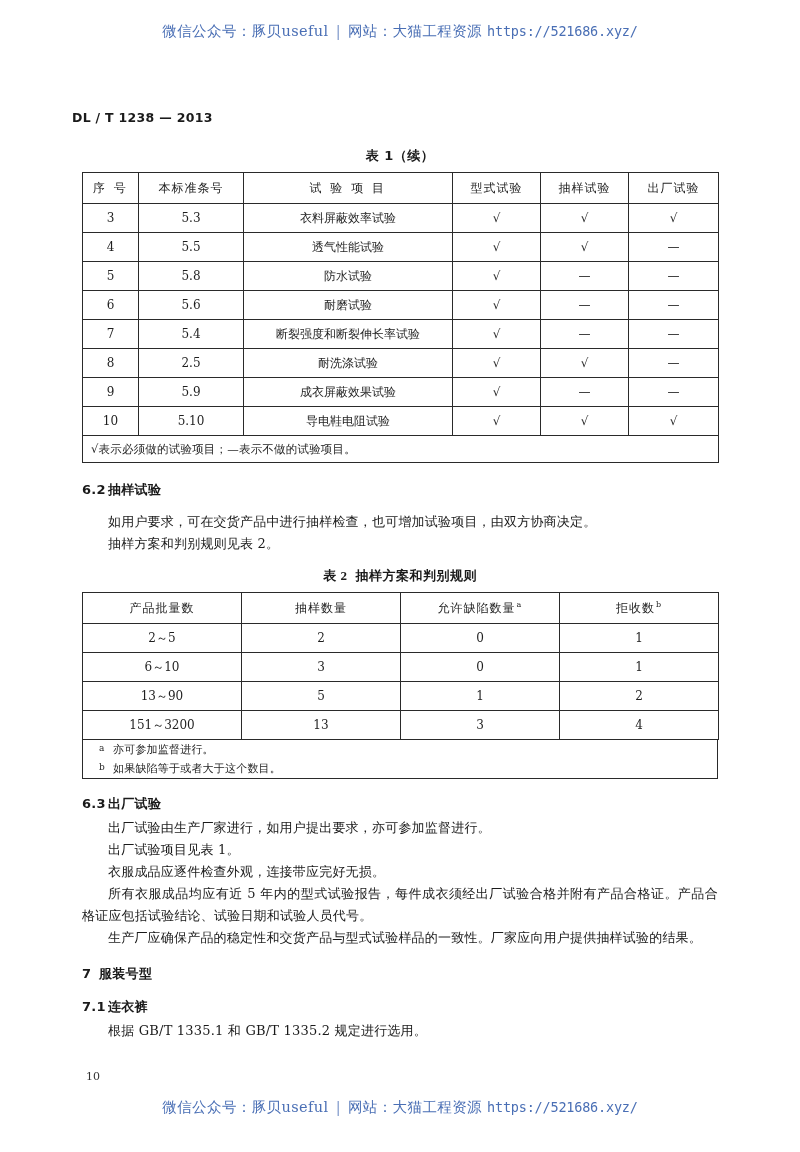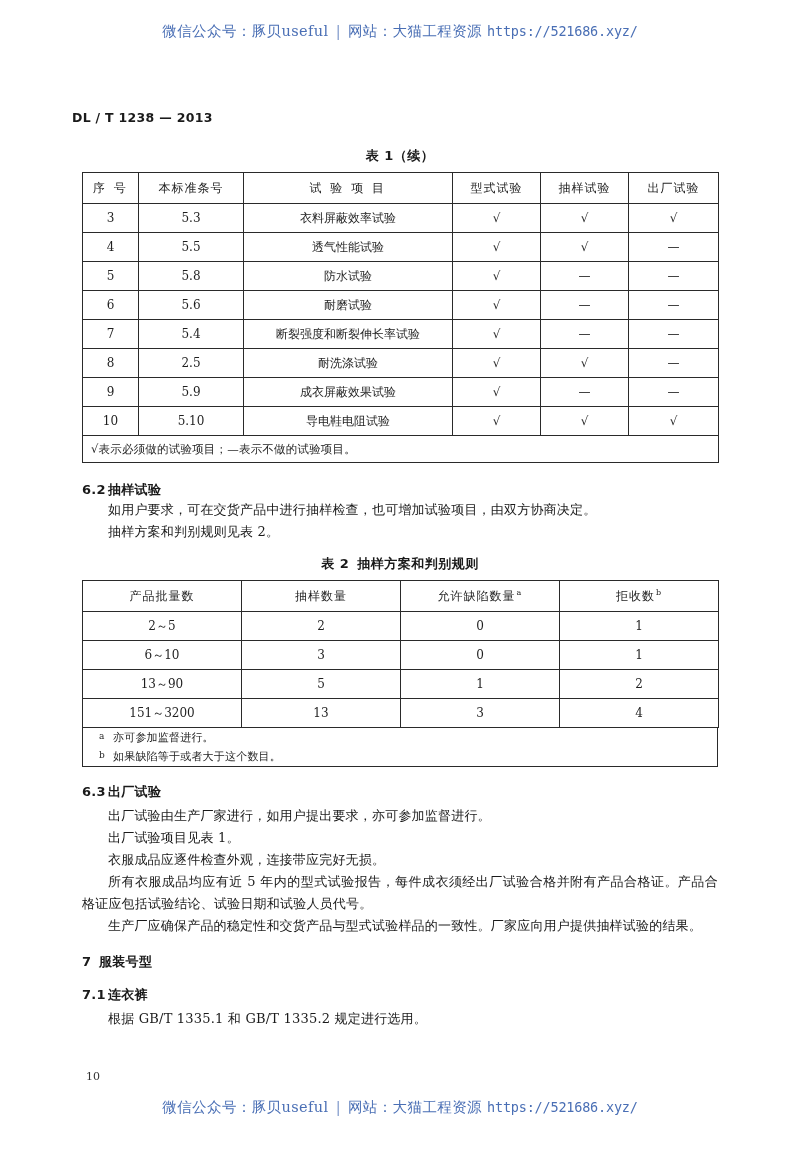--- a/index.html
+++ b/index.html
@@ -278,25 +278,25 @@
         <tr>
           <td class="note-cell" colspan="6">√表示必须做的试验项目；—表示不做的试验项目。</td>
         </tr>
       </tbody>
     </table>
 
     <div class="blk" style="margin-top:18px;">
       <div class="sec-head">
         <span class="num">6.2</span><span>抽样试验</span>
       </div>
-      <p class="para indent" style="margin-top:0;">如用户要求，可在交货产品中进行抽样检查，也可增加试验项目，由双方协商决定。</p>
+      <p class="para indent" style="margin-top:12px;">如用户要求，可在交货产品中进行抽样检查，也可增加试验项目，由双方协商决定。</p>
       <p class="para indent">抽样方案和判别规则见表 2。</p>
     </div>
 
-    <div class="tbl-caption" style="margin-top:12px;">
+    <div class="tbl-caption" style="margin-top:12px;font-family:Liberation Serif, serif;">
       <span>表 2</span><span class="cap-name">抽样方案和判别规则</span>
     </div>
 
     <table class="doc-table t2">
       <colgroup>
         <col class="d1">
           <col class="d2">
           <col class="d3">
           <col class="d4">
       </colgroup>

